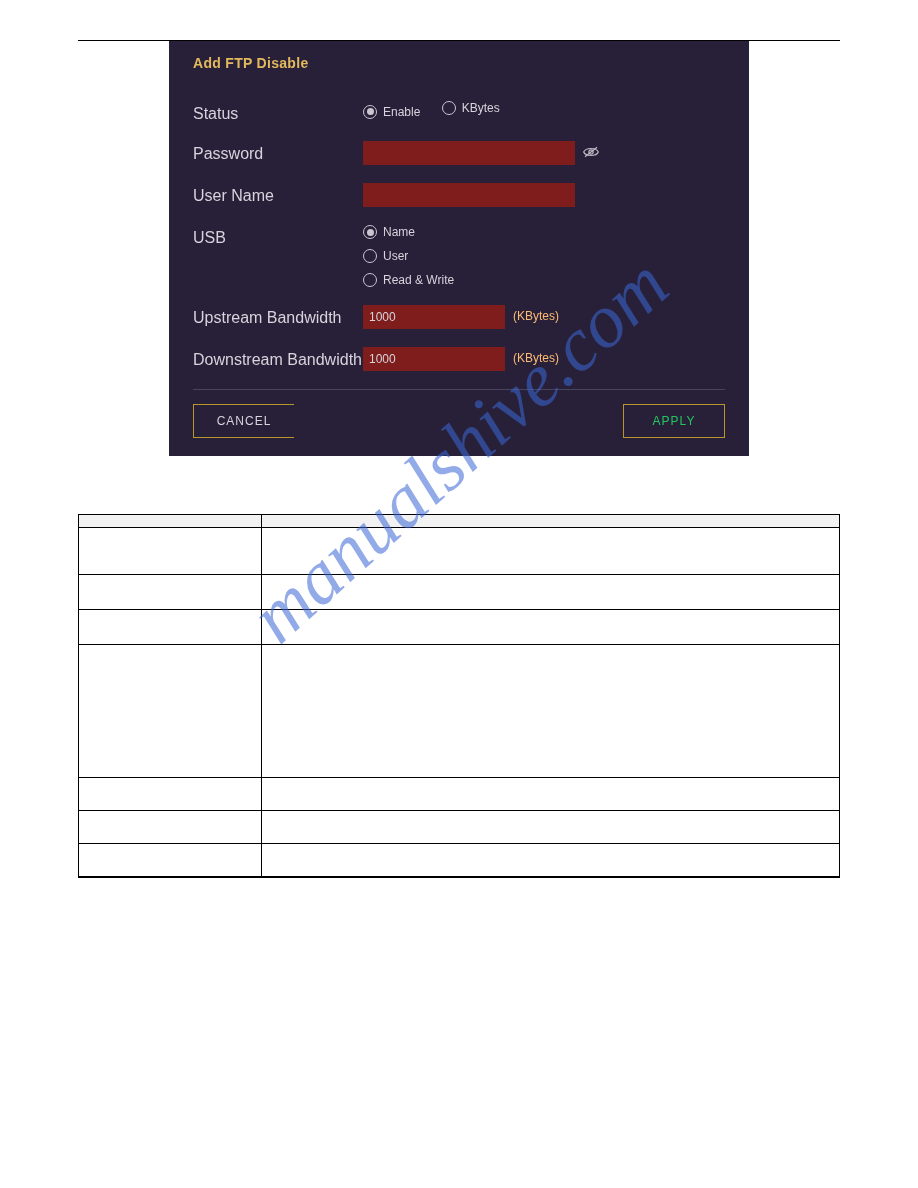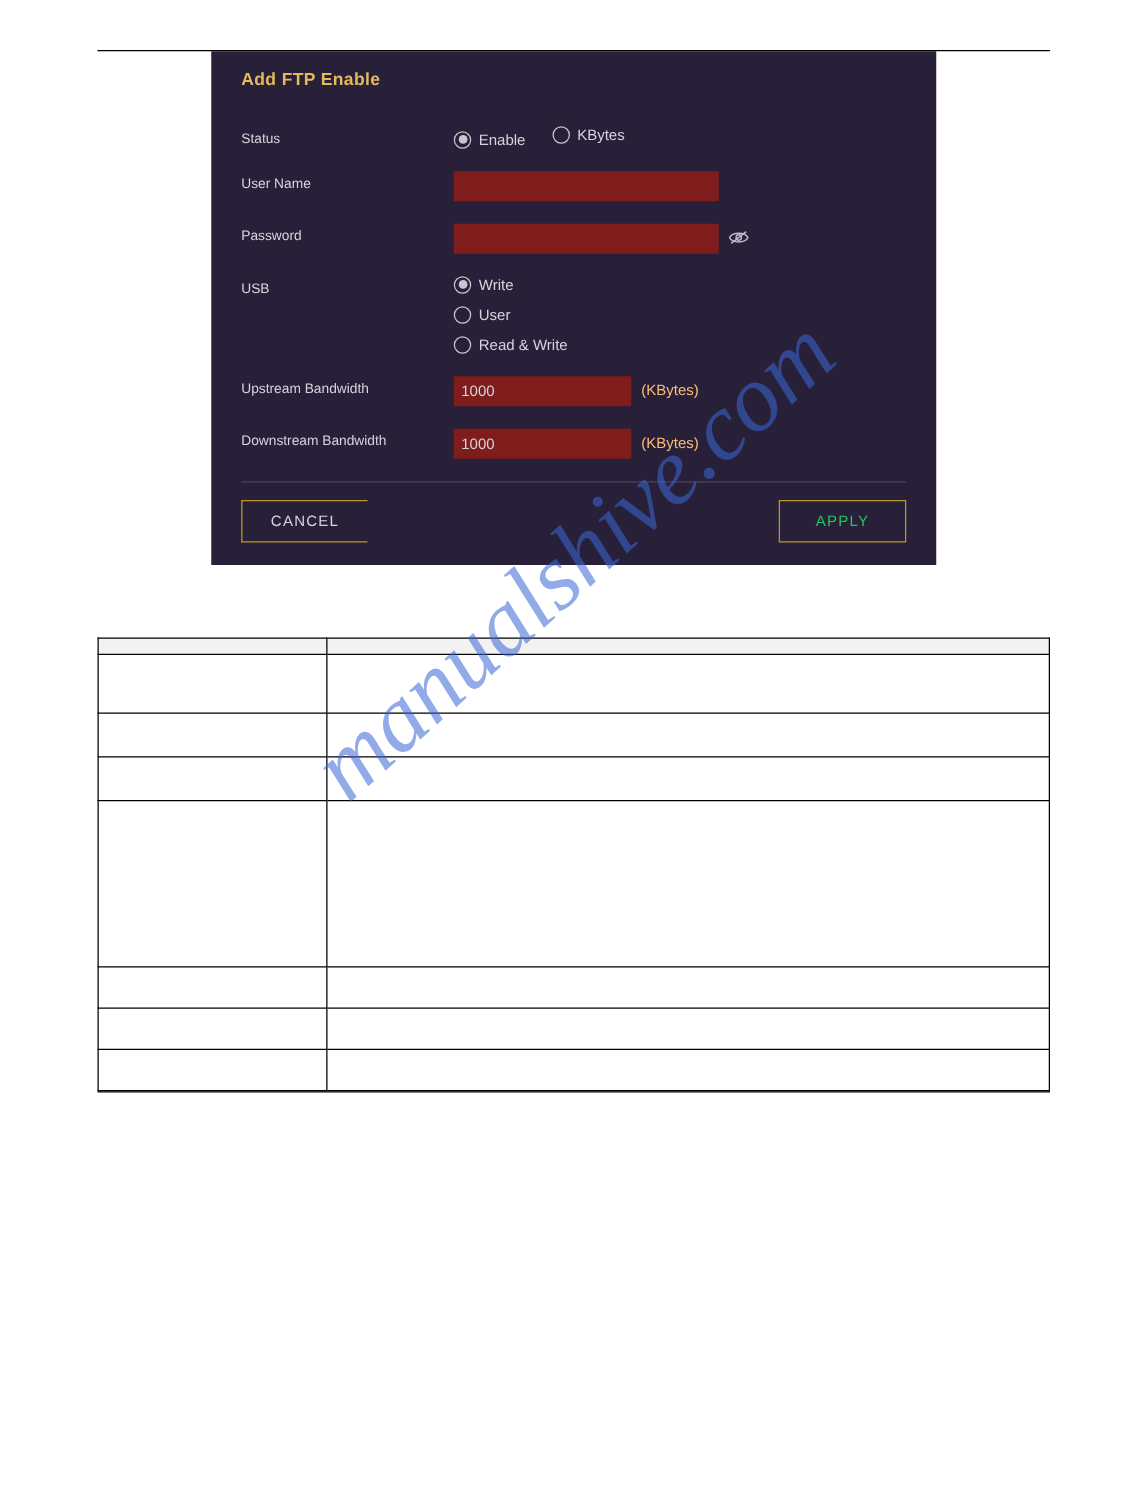--- a/index.html
+++ b/index.html
@@ -43,21 +43,21 @@
   }
   .form-row {
     display: flex;
     align-items: flex-start;
     margin-bottom: 18px;
   }
   .form-label {
     width: 170px;
     padding-top: 4px;
     color: #d6d4dc;
-    font-size: 11px;
+    font-size: 16px;
   }
   .txtinput {
     width: 200px;
     height: 24px;
     background: #7f1d1d;
     border: none;
     color: #d6d4dc;
     padding: 0 6px;
     font-size: 12px;
   }
@@ -162,59 +162,59 @@
     font-family: Georgia, 'Times New Roman', serif;
   }
 </style>
 </head>
 <body>
 
 <div class="page">
   <hr class="rule top-rule">
 
   <div class="dialog-wrap">
-    <div class="dialog-title">Add FTP Enable</div>
+    <div class="dialog-title">Add FTP Disable</div>
 
     <div class="form-row">
       <div class="form-label">Status</div>
       <div>
         <span class="radio">
           <span class="radio-bullet checked"></span>
           <span>Enable</span>
         </span>
         <span class="radio">
           <span class="radio-bullet"></span>
           <span>KBytes</span>
         </span>
       </div>
-    </div>
-
-    <div class="form-row">
-      <div class="form-label">User Name</div>
-      <input type="text" class="txtinput" value="" style="">
     </div>
 
     <div class="form-row">
       <div class="form-label">Password</div>
       <input type="password" class="txtinput" value="" style="">
       <span class="eye-icon">
         <svg width="16" height="14" viewBox="0 0 24 18" fill="none" stroke="#bdbbc7" stroke-width="1.8">
           <path d="M1 9 C4 2 20 2 23 9 C20 16 4 16 1 9 Z"></path>
           <circle cx="12" cy="9" r="3.2"></circle>
           <line x1="3" y1="16" x2="21" y2="2"></line>
         </svg>
       </span>
     </div>
 
     <div class="form-row">
+      <div class="form-label">User Name</div>
+      <input type="text" class="txtinput" value="" style="">
+    </div>
+
+    <div class="form-row">
       <div class="form-label">USB</div>
       <div class="radio-col">
         <span class="radio">
           <span class="radio-bullet checked"></span>
-          <span>Write</span>
+          <span>Name</span>
         </span>
         <span class="radio">
           <span class="radio-bullet"></span>
           <span>User</span>
         </span>
         <span class="radio">
           <span class="radio-bullet"></span>
           <span>Read &amp; Write</span>
         </span>
       </div>

